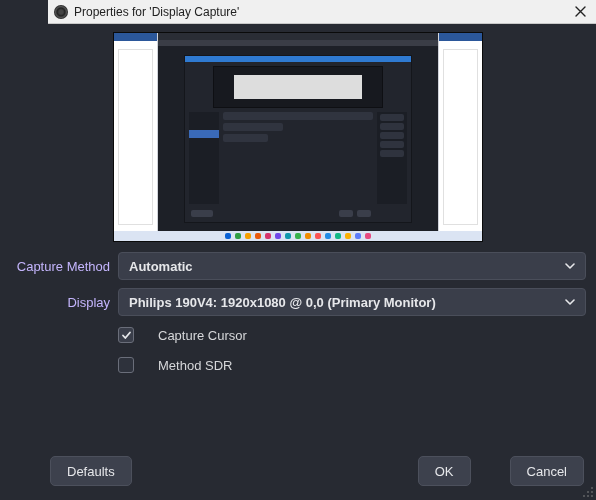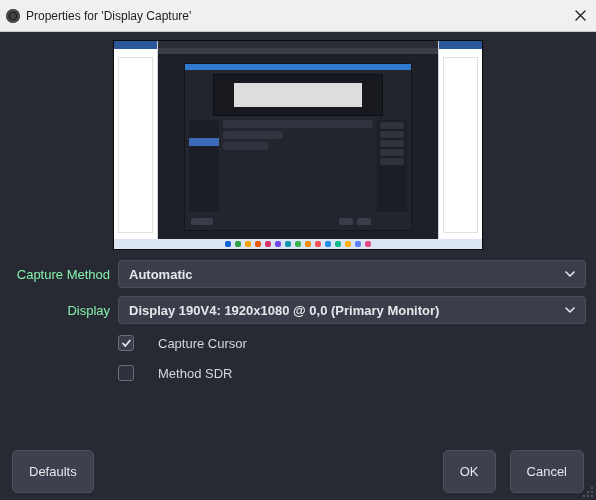--- a/index.html
+++ b/index.html
@@ -6,27 +6,28 @@
   html, body { width: 596px; height: 500px; overflow: hidden; }
   body {
     background: #272a32;
     font-family: "Segoe UI", Arial, sans-serif;
     font-size: 13px;
     color: #d6d7da;
     display: flex;
     flex-direction: column;
   }
   .titlebar {
-    height: 32px;
+    height: 24px;
     background: #f0f0f0;
     color: #222;
     display: flex;
     align-items: center;
     padding: 0 6px;
     border-bottom: 1px solid #c8c8c8;
+    margin-left: 48px;
   }
   .titlebar .obs-icon {
     width: 14px; height: 14px;
     border-radius: 50%;
     background: radial-gradient(circle at 50% 50%, #444 20%, #222 40%, #555 55%, #222 70%);
     margin-right: 6px;
   }
   .titlebar .title { flex: 1; font-size: 12px; }
   .titlebar .close {
     width: 20px; height: 20px;
@@ -127,21 +128,21 @@
   .preview .obswin .btns span{
     width:14px; height:7px; background:#3a3e4a; border-radius:2px; display:inline-block;
   }
   .preview .obswin .chip{
     position:absolute; left:6px; bottom:5px; width:22px; height:7px;
     background:#3a3e4a; border-radius:2px;
   }
 
   
   .form { display: grid; grid-template-columns: 102px 1fr; gap: 8px 6px; align-items: center; }
-  .label { text-align: right; padding-right: 2px; font-size: 13px; color:#86efac;}
+  .label { text-align: right; padding-right: 2px; font-size: 13px; color:#c4b5fd;}
   .select {
     background: #3a3e4a;
     border: 1px solid #4a4e5a;
     border-radius: 4px;
     height: 28px;
     display: flex;
     align-items: center;
     padding: 0 10px;
     position: relative;
     cursor: pointer;
@@ -169,28 +170,28 @@
     height: 48px;
     padding: 0 12px 10px 12px;
     display: flex;
     align-items: center;
     justify-content: space-between;
   }
   .btn {
     background: #3d414d;
     border: 1px solid #4c505c;
     color: #e6e7ea;
-    height: 43px;
+    height: 30px;
     padding: 0 16px;
     border-radius: 5px;
     font-size: 13px;
     cursor: pointer;
-    display: inline-flex; align-items: center; justify-content: center;
-  }
-  .footer-right { display: flex; gap: 14px; }
+    display: inline-flex; align-items: center; justify-content: center; margin-left: 38px;
+  }
+  .footer-right { display: flex; gap: 1px; }
   .resize-grip {
     position: absolute; right: 2px; bottom: 2px; width: 12px; height: 12px;
     opacity: .6;
   }
   .resize-grip svg { display:block; }
 </style>
 </head>
 <body>
 
 <div class="titlebar">
@@ -266,21 +267,21 @@
       <span>Automatic</span>
       <span class="chev">
         <svg width="10" height="6" viewBox="0 0 10 6">
             <path d="M1 1 L5 5 L9 1" stroke="#e6e7ea" stroke-width="1.6" fill="none" stroke-linecap="round" stroke-linejoin="round"></path>
           </svg>
       </span>
     </div>
 
     <div class="label">Display</div>
     <div class="select">
-      <span>Display 190V4: 1920x1080 @ 0,0 (Primary Monitor)</span>
+      <span>Philips 190V4: 1920x1080 @ 0,0 (Primary Monitor)</span>
       <span class="chev">
         <svg width="10" height="6" viewBox="0 0 10 6">
             <path d="M1 1 L5 5 L9 1" stroke="#e6e7ea" stroke-width="1.6" fill="none" stroke-linecap="round" stroke-linejoin="round"></path>
           </svg>
       </span>
     </div>
 
     <div></div>
     <div class="checkbox-row">
       <div class="cb checked">

